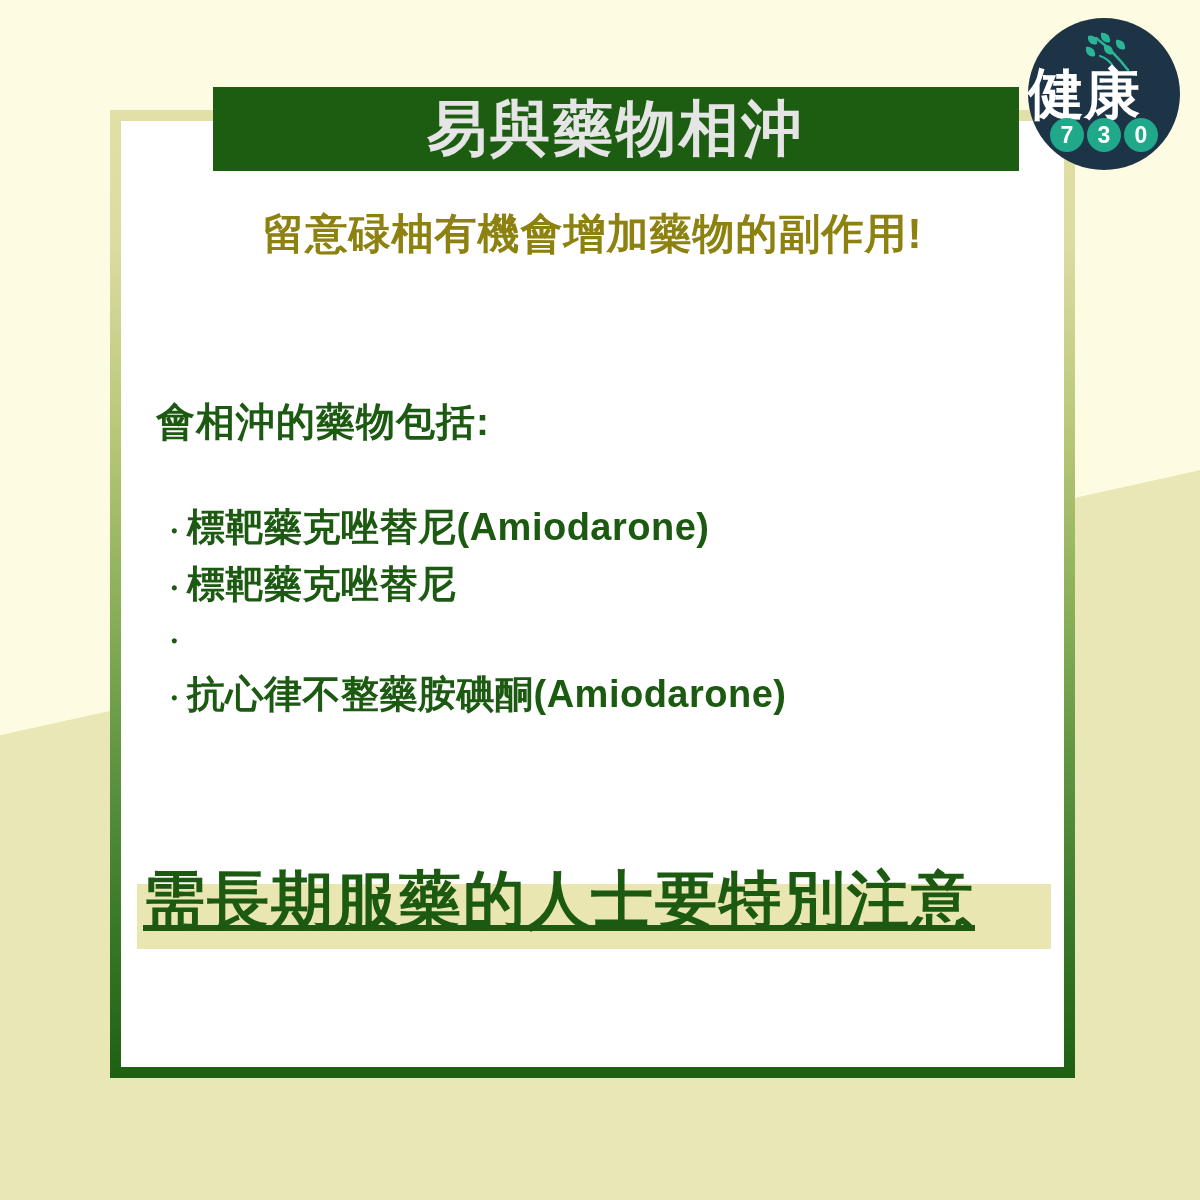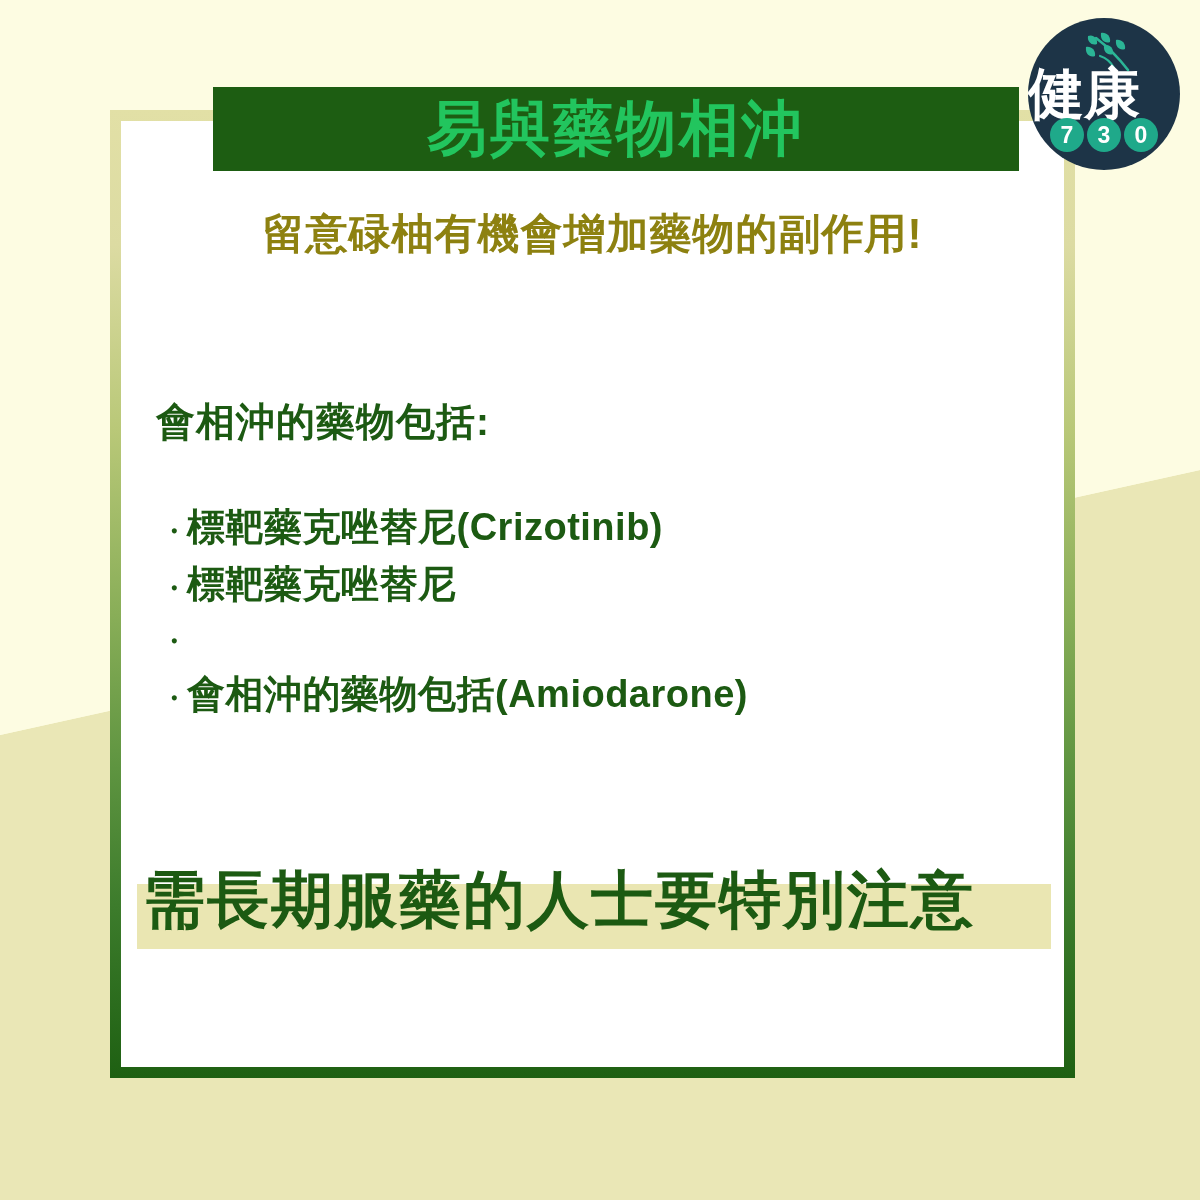--- a/index.html
+++ b/index.html
@@ -72,21 +72,21 @@
     left: 92px;
     top: -34px;
     width: 806px;
     height: 84px;
     background: #1d5d12;
     display: flex;
     align-items: center;
     justify-content: center;
   }
   #title-text {
-    color: #22c55e;
+    color: #e5e5e5;
     font-size: 60px;
     font-weight: bold;
     letter-spacing: 3px;
     line-height: 1;
     white-space: nowrap;
   }
 
   
   #subtitle {
     position: absolute;
@@ -160,20 +160,21 @@
     position: absolute;
     left: 22px;
     top: 0px;
     width: 910px;
     color: #1c5a12;
     font-size: 62px;
     font-weight: bold;
     letter-spacing: 2px;
     line-height: 78px;
     white-space: nowrap;
+    text-decoration: underline;
   }
 
   
   #logo {
     position: absolute;
     left: 1028px;
     top: 18px;
     width: 152px;
     height: 152px;
     border-radius: 50%;
@@ -238,32 +239,32 @@
         <span id="title-text">易與藥物相沖</span>
       </div>
 
       <div id="lead">會相沖的藥物包括:</div>
 
       <div id="subtitle">留意碌柚有機會增加藥物的副作用!</div>
 
       <div id="bullets">
         <div class="bullet">
           <span class="bullet-dot">・</span>
-          <span class="bullet-label">標靶藥克唑替尼(Crizotinib)</span>
+          <span class="bullet-label">標靶藥克唑替尼(Amiodarone)</span>
         </div>
         <div class="bullet">
           <span class="bullet-dot">・</span>
           <span class="bullet-label">標靶藥克唑替尼</span>
         </div>
         <div class="bullet">
           <span class="bullet-dot">・</span>
         </div>
         <div class="bullet">
           <span class="bullet-dot">・</span>
-          <span class="bullet-label">會相沖的藥物包括(Amiodarone)</span>
+          <span class="bullet-label">抗心律不整藥胺碘酮(Amiodarone)</span>
         </div>
       </div>
 
       <div id="highlight-wrap">
         <div id="highlight-band"></div>
         <div id="highlight-text">需長期服藥的人士要特別注意</div>
       </div>
 
     </div>
   </div>

